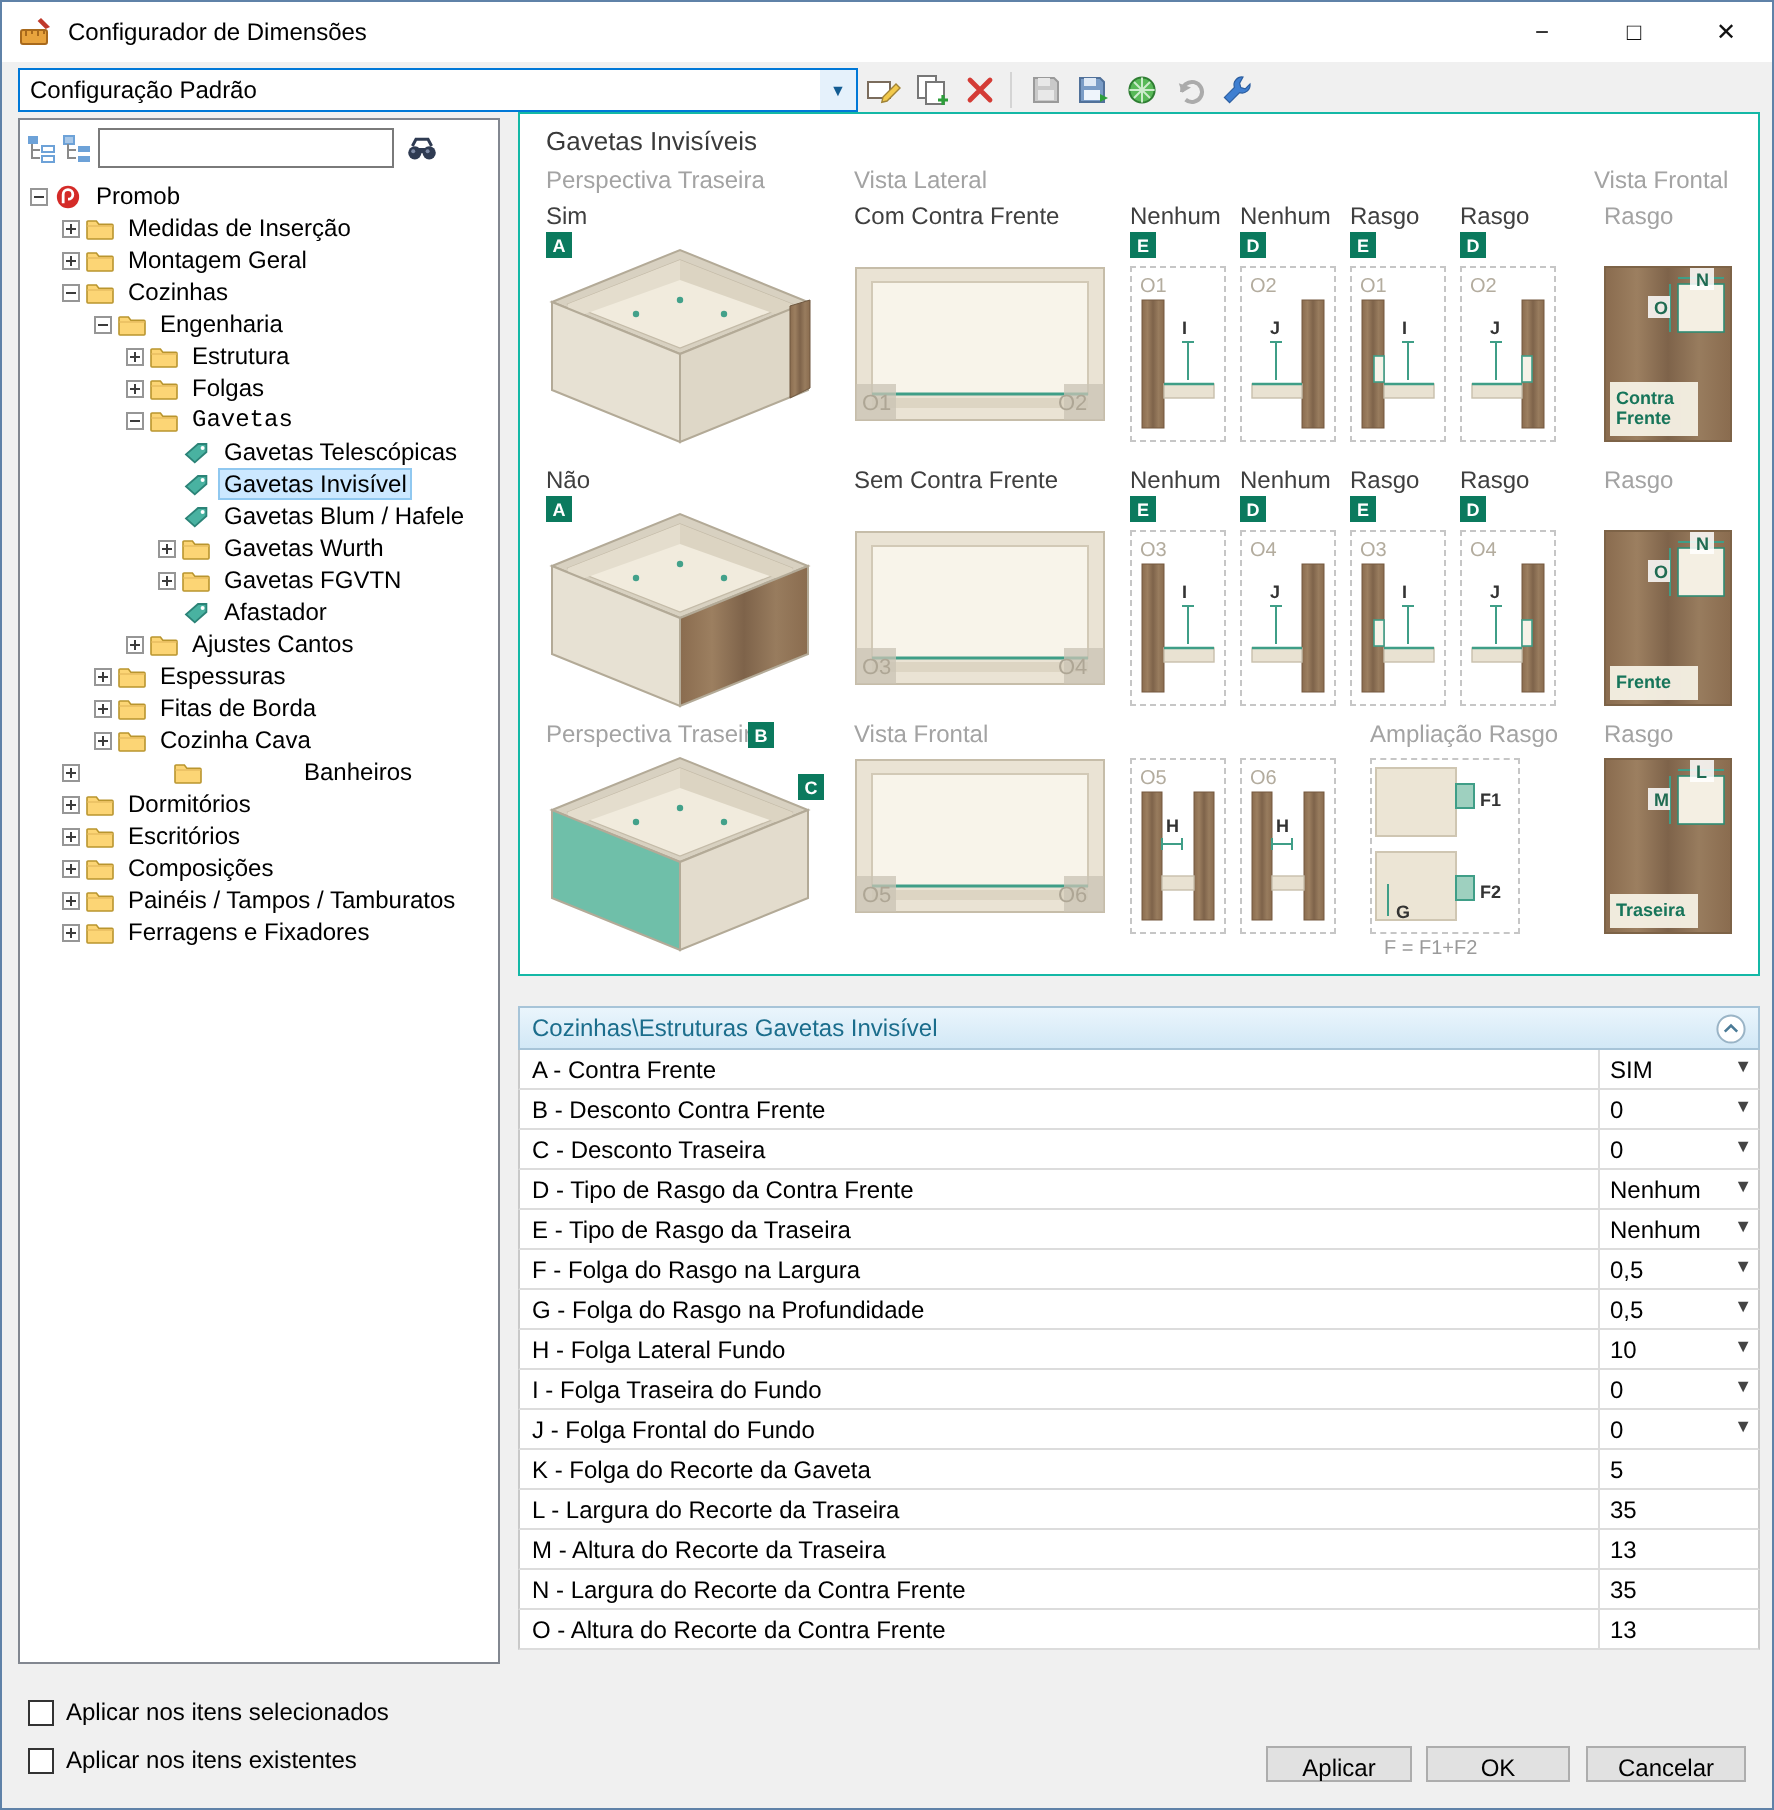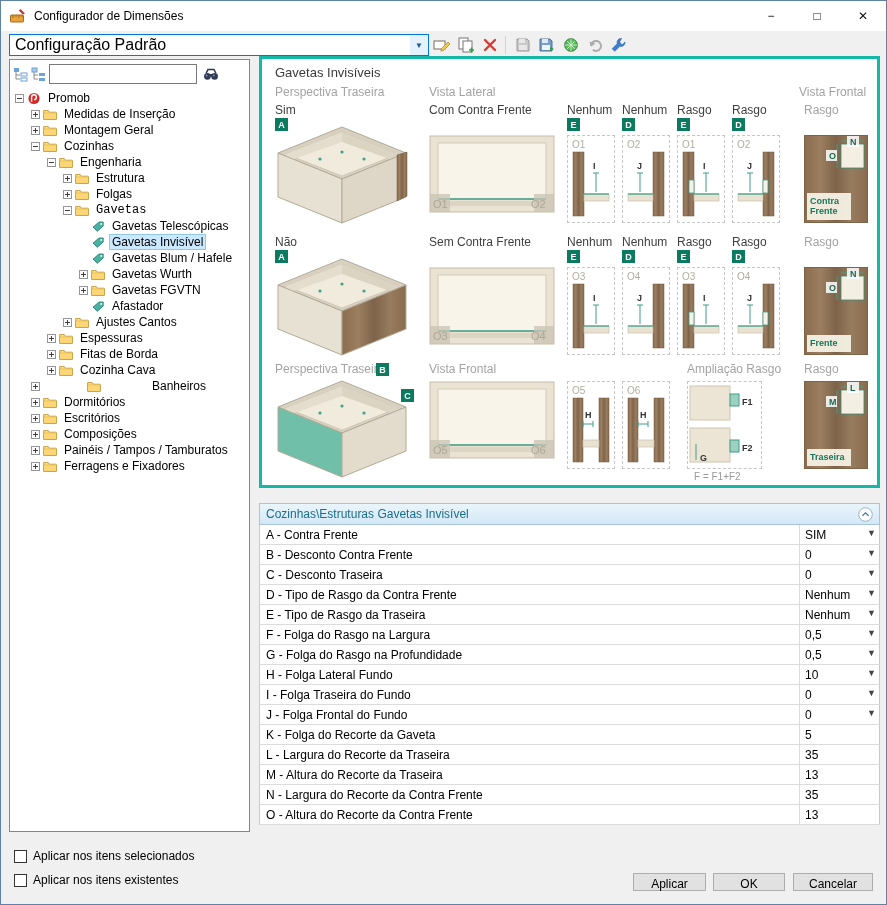--- a/index.html
+++ b/index.html
@@ -9,21 +9,21 @@
   
   .titlebar { position:absolute; top:0; left:0; right:0; height:30px; background:#fff; display:flex; align-items:center; }
   .app-icon { width:18px; height:18px; margin:0 7px 0 8px; flex:none; }
   .title-text { font-size:12px; color:#000; }
   .caption-btns { margin-left:auto; display:flex; height:30px; }
   .cap-btn { width:46px; height:30px; display:flex; align-items:center; justify-content:center; font-size:12px; color:#111; cursor:default; }
 
   
   .toolbar { position:absolute; top:31px; left:0; right:0; height:26px; display:flex; align-items:center; padding-left:8px; }
   .combo { width:420px; height:22px; border:1px solid #0078d7; background:#fff; display:flex; align-items:center; }
-  .combo-text { flex:1; font-size:16px; padding-left:5px; color:#000; }
+  .combo-text { flex:1; font-size:12px; padding-left:5px; color:#000; }
   .combo-arrow { width:18px; height:100%; display:flex; align-items:center; justify-content:center; background:#e5f1fb; color:#135c92; font-size:8px; }
   .tb-icon { width:22px; height:22px; display:flex; align-items:center; justify-content:center; margin-left:2px; }
   .tb-sep { width:1px; height:18px; background:#d4d4d4; margin:0 4px; }
 
   
   .left-panel { position:absolute; left:8px; top:58px; width:241px; height:773px; background:#fff; border:1px solid #828790; }
   .search-row { display:flex; align-items:center; padding:4px 3px 2px 3px; gap:3px; }
   .mini-icon { width:15px; height:15px; flex:none; }
   .search-input { width:148px; height:20px; border:1px solid #7a7a7a; font-size:12px; padding:0 3px; font-family:"Liberation Sans",sans-serif; }
   .search-btn { width:22px; height:20px; display:flex; align-items:center; justify-content:center; }
@@ -32,21 +32,21 @@
   .expander { width:9px; height:9px; border:1px solid #969696; background:#fff; position:relative; margin-right:3px; flex:none; }
   .expander::before { content:''; position:absolute; left:1px; right:1px; top:3px; height:1px; background:#3c3c3c; }
   .expander.plus::after { content:''; position:absolute; top:1px; bottom:1px; left:3px; width:1px; background:#3c3c3c; }
   .exp-spacer { width:12px; flex:none; }
   .tree-icon { width:15px; height:13px; margin-right:3px; flex:none; }
   .tree-icon svg { display:block; }
   .tree-label { padding:0 2px; border:1px solid transparent; }
   .tree-label.selected { background:#cce8ff; border:1px solid #90c8f0; }
 
   
-  .diagram { position:absolute; left:258px; top:55px; width:621px; height:432px; background:#fff; border:3px solid #14b8a6; overflow:hidden; }
+  .diagram { position:absolute; left:258px; top:55px; width:621px; height:432px; background:#fff; border:1px solid #14b8a6; overflow:hidden; }
   .dg-t { position:absolute; white-space:nowrap; }
   .c-title { font-size:13px; color:#3a3a3a; }
   .c-dark { font-size:12px; color:#3f3f3f; }
   .c-gray { font-size:12px; color:#a3a3a3; }
   .c-mark { font-size:11px; color:#aea695; }
   .c-form { font-size:10px; color:#9a9a9a; }
   .badge { position:absolute; width:13px; height:13px; background:#0b7a5e; color:#fff; font-size:9px; font-weight:bold; display:flex; align-items:center; justify-content:center; }
   .abs { position:absolute; }
   .dg-cell { position:absolute; border:1px dashed #c6c6c6; background:#fff; }
   .rasgo-cell { position:absolute; border:1px solid #7d6347; }

